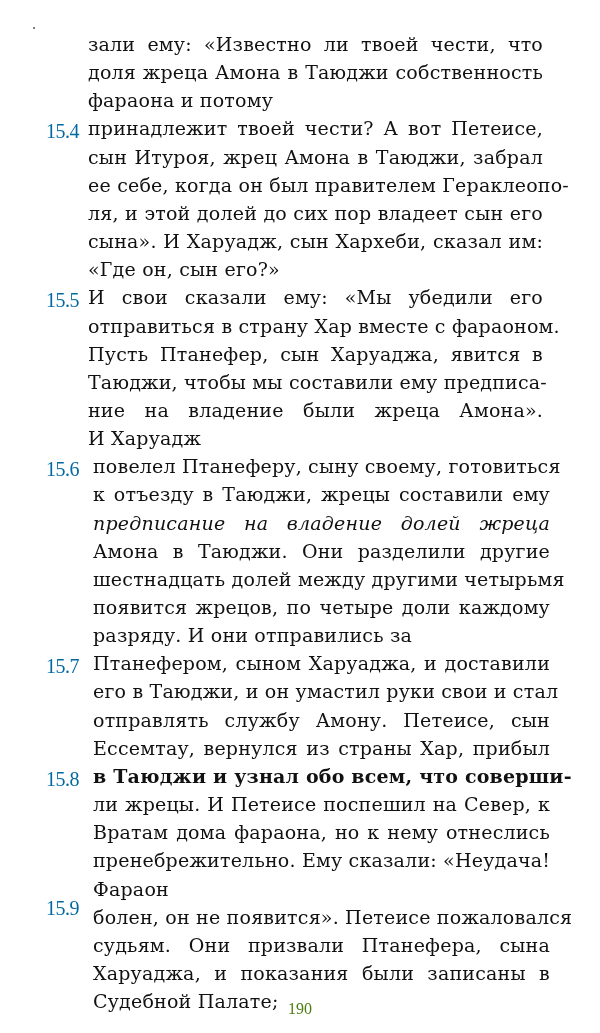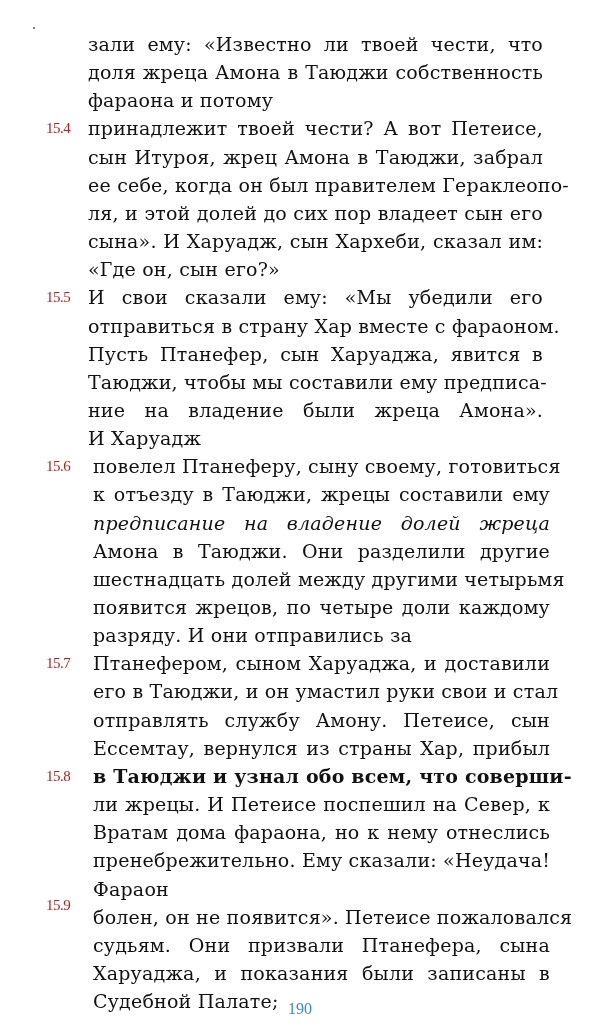--- a/index.html
+++ b/index.html
@@ -12,28 +12,28 @@
     color: #111;
     white-space: nowrap;
     letter-spacing: 0.2px;
     text-align: justify;
     text-align-last: justify;
   }
   .line.last { text-align-last: left; }
   .vnum {
     position: absolute;
     font-family: "Liberation Serif", serif;
-    font-size: 15px;
-    color: #b91c1c;
+    font-size: 20px;
+    color: #0369a1;
     letter-spacing: -0.5px;
   }
   .pnum {
     position: absolute; left: 0; width: 600px; top: 1000px;
     text-align: center;
-    font-family: "Liberation Serif", serif; font-size: 16px; color: #3b82f6;
+    font-family: "Liberation Serif", serif; font-size: 16px; color: #4d7c0f;
   }
   .speck { position:absolute; width:2px; height:2px; background:#555; border-radius:1px; }
 </style>
 </head>
 <body>
 
 <div class="page">
   <div id="text-body">
       <div class="line" style="top: 33px; left: 88px; width: 455px;">зали ему: «Известно ли твоей чести, что</div>
       <div class="line" style="top: 61px; left: 88px; width: 455px;">доля жреца Амона в Таюджи собственность</div>

